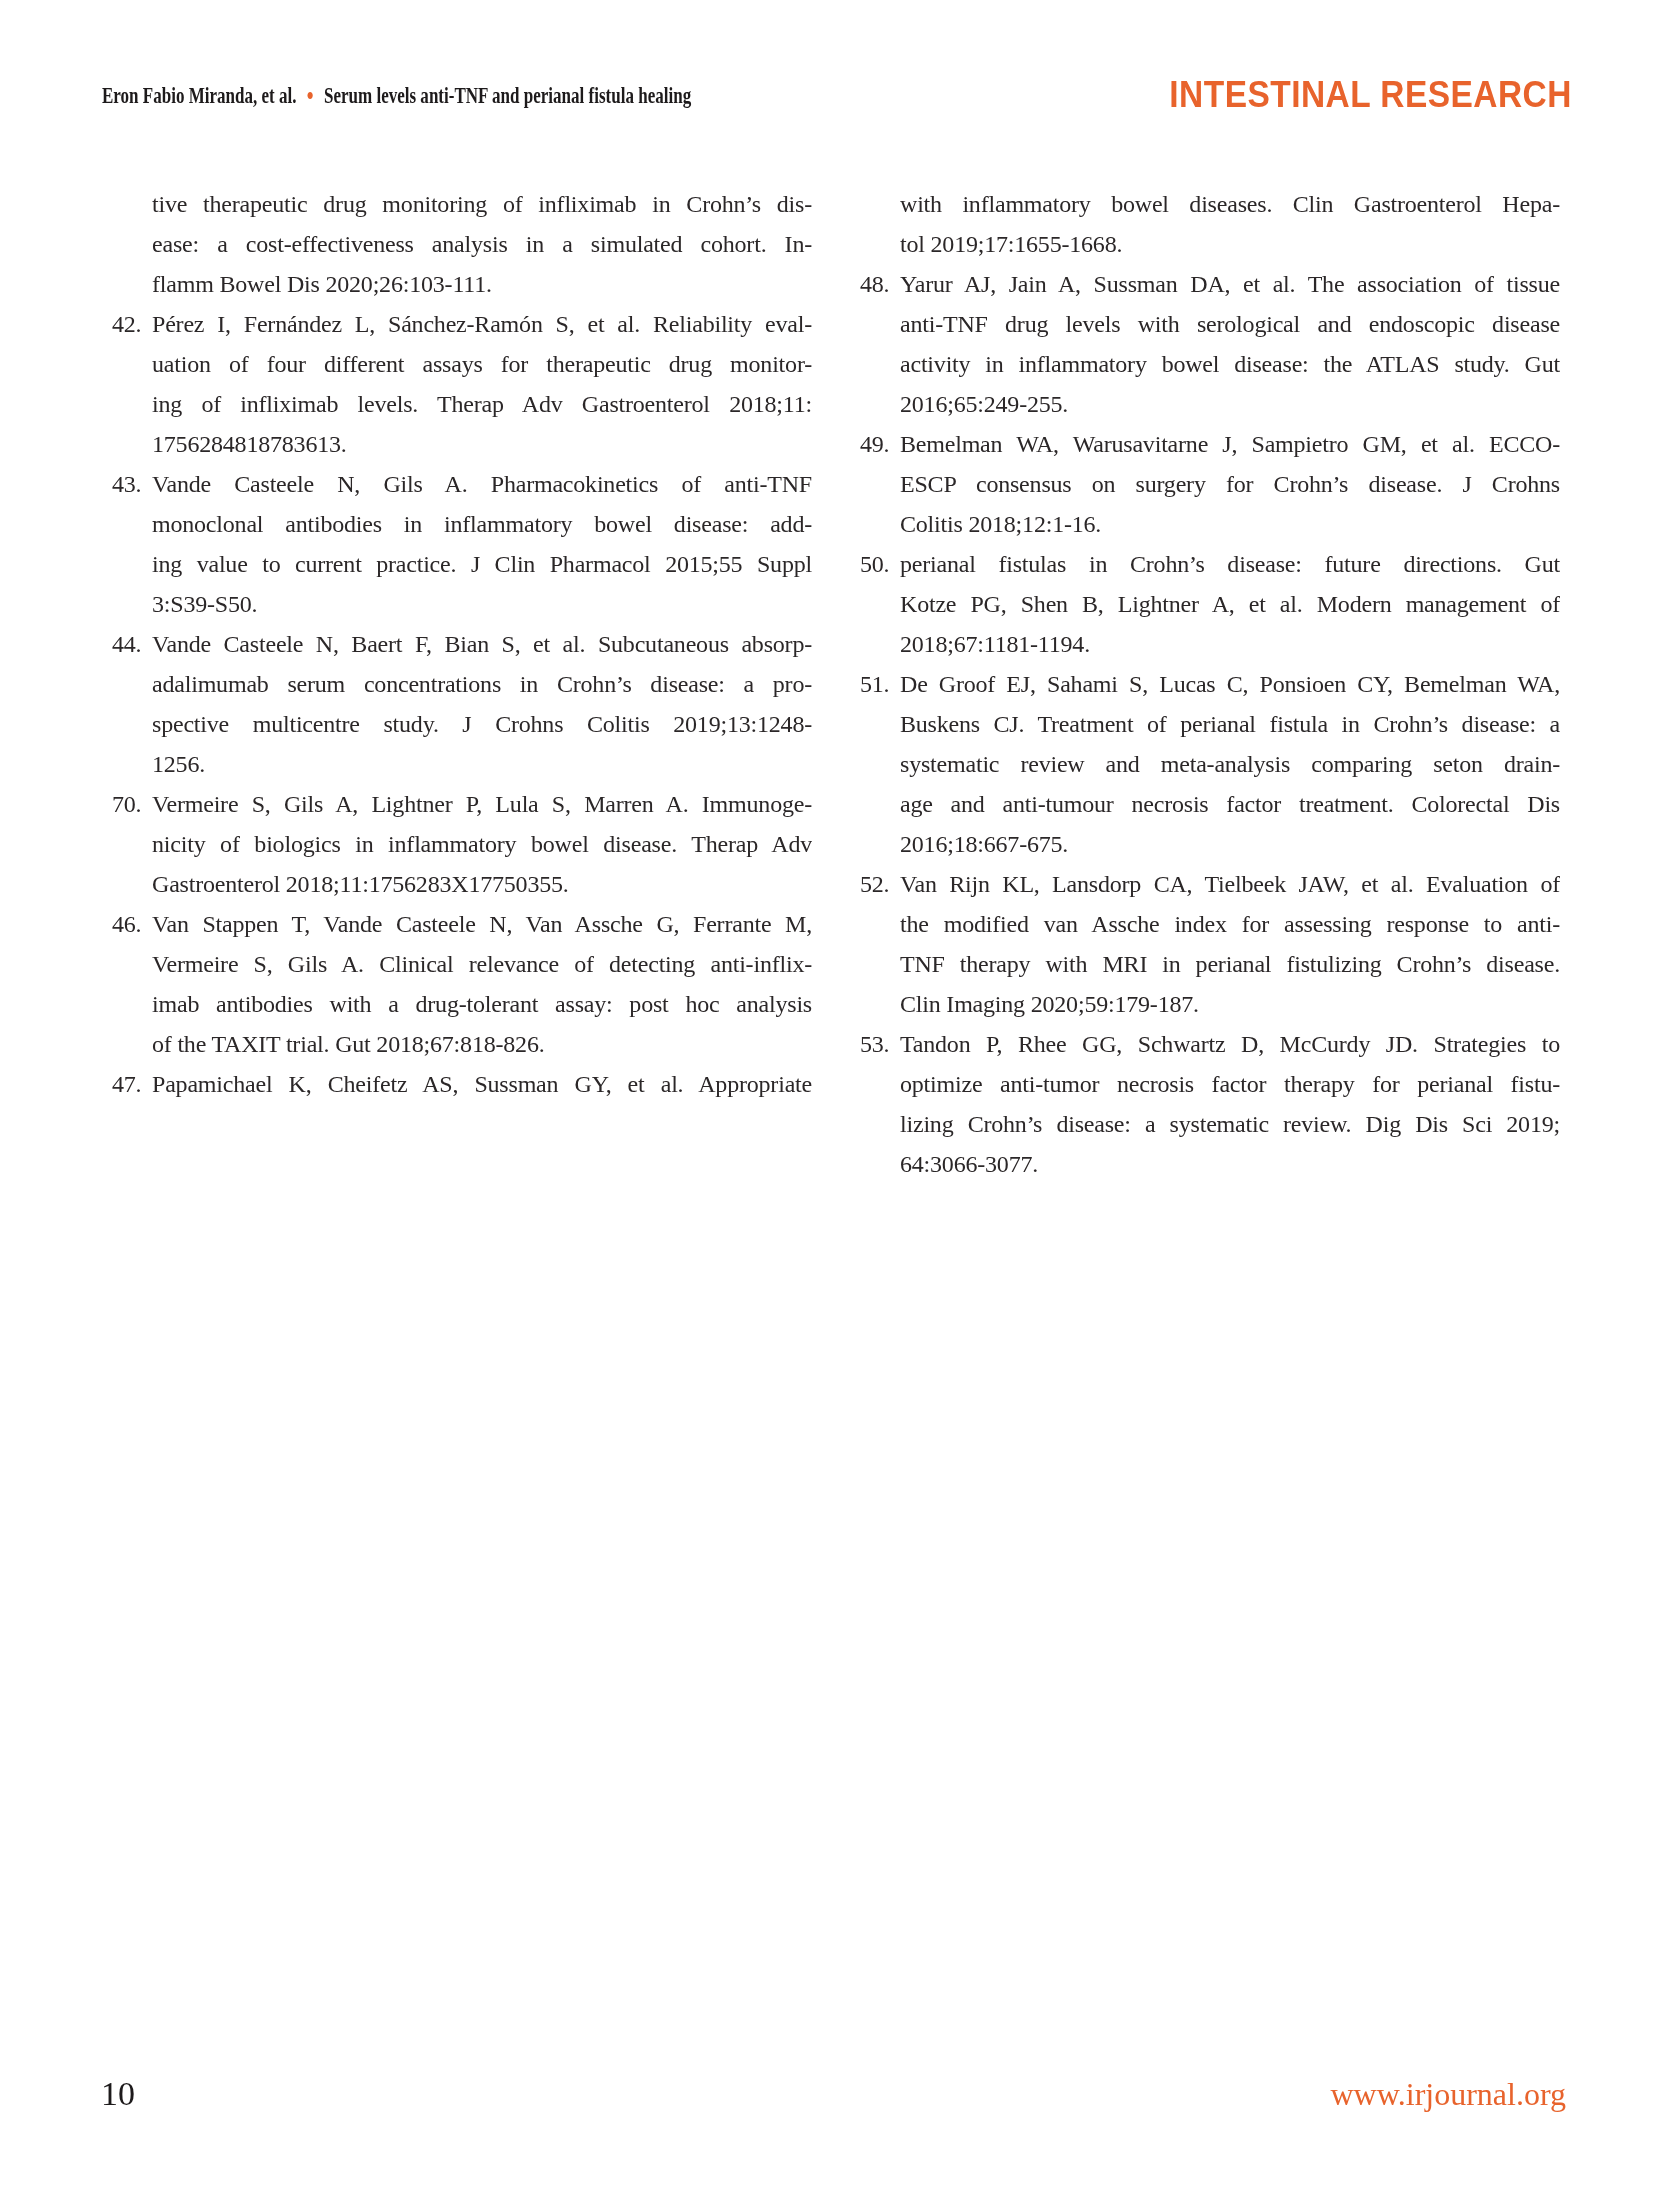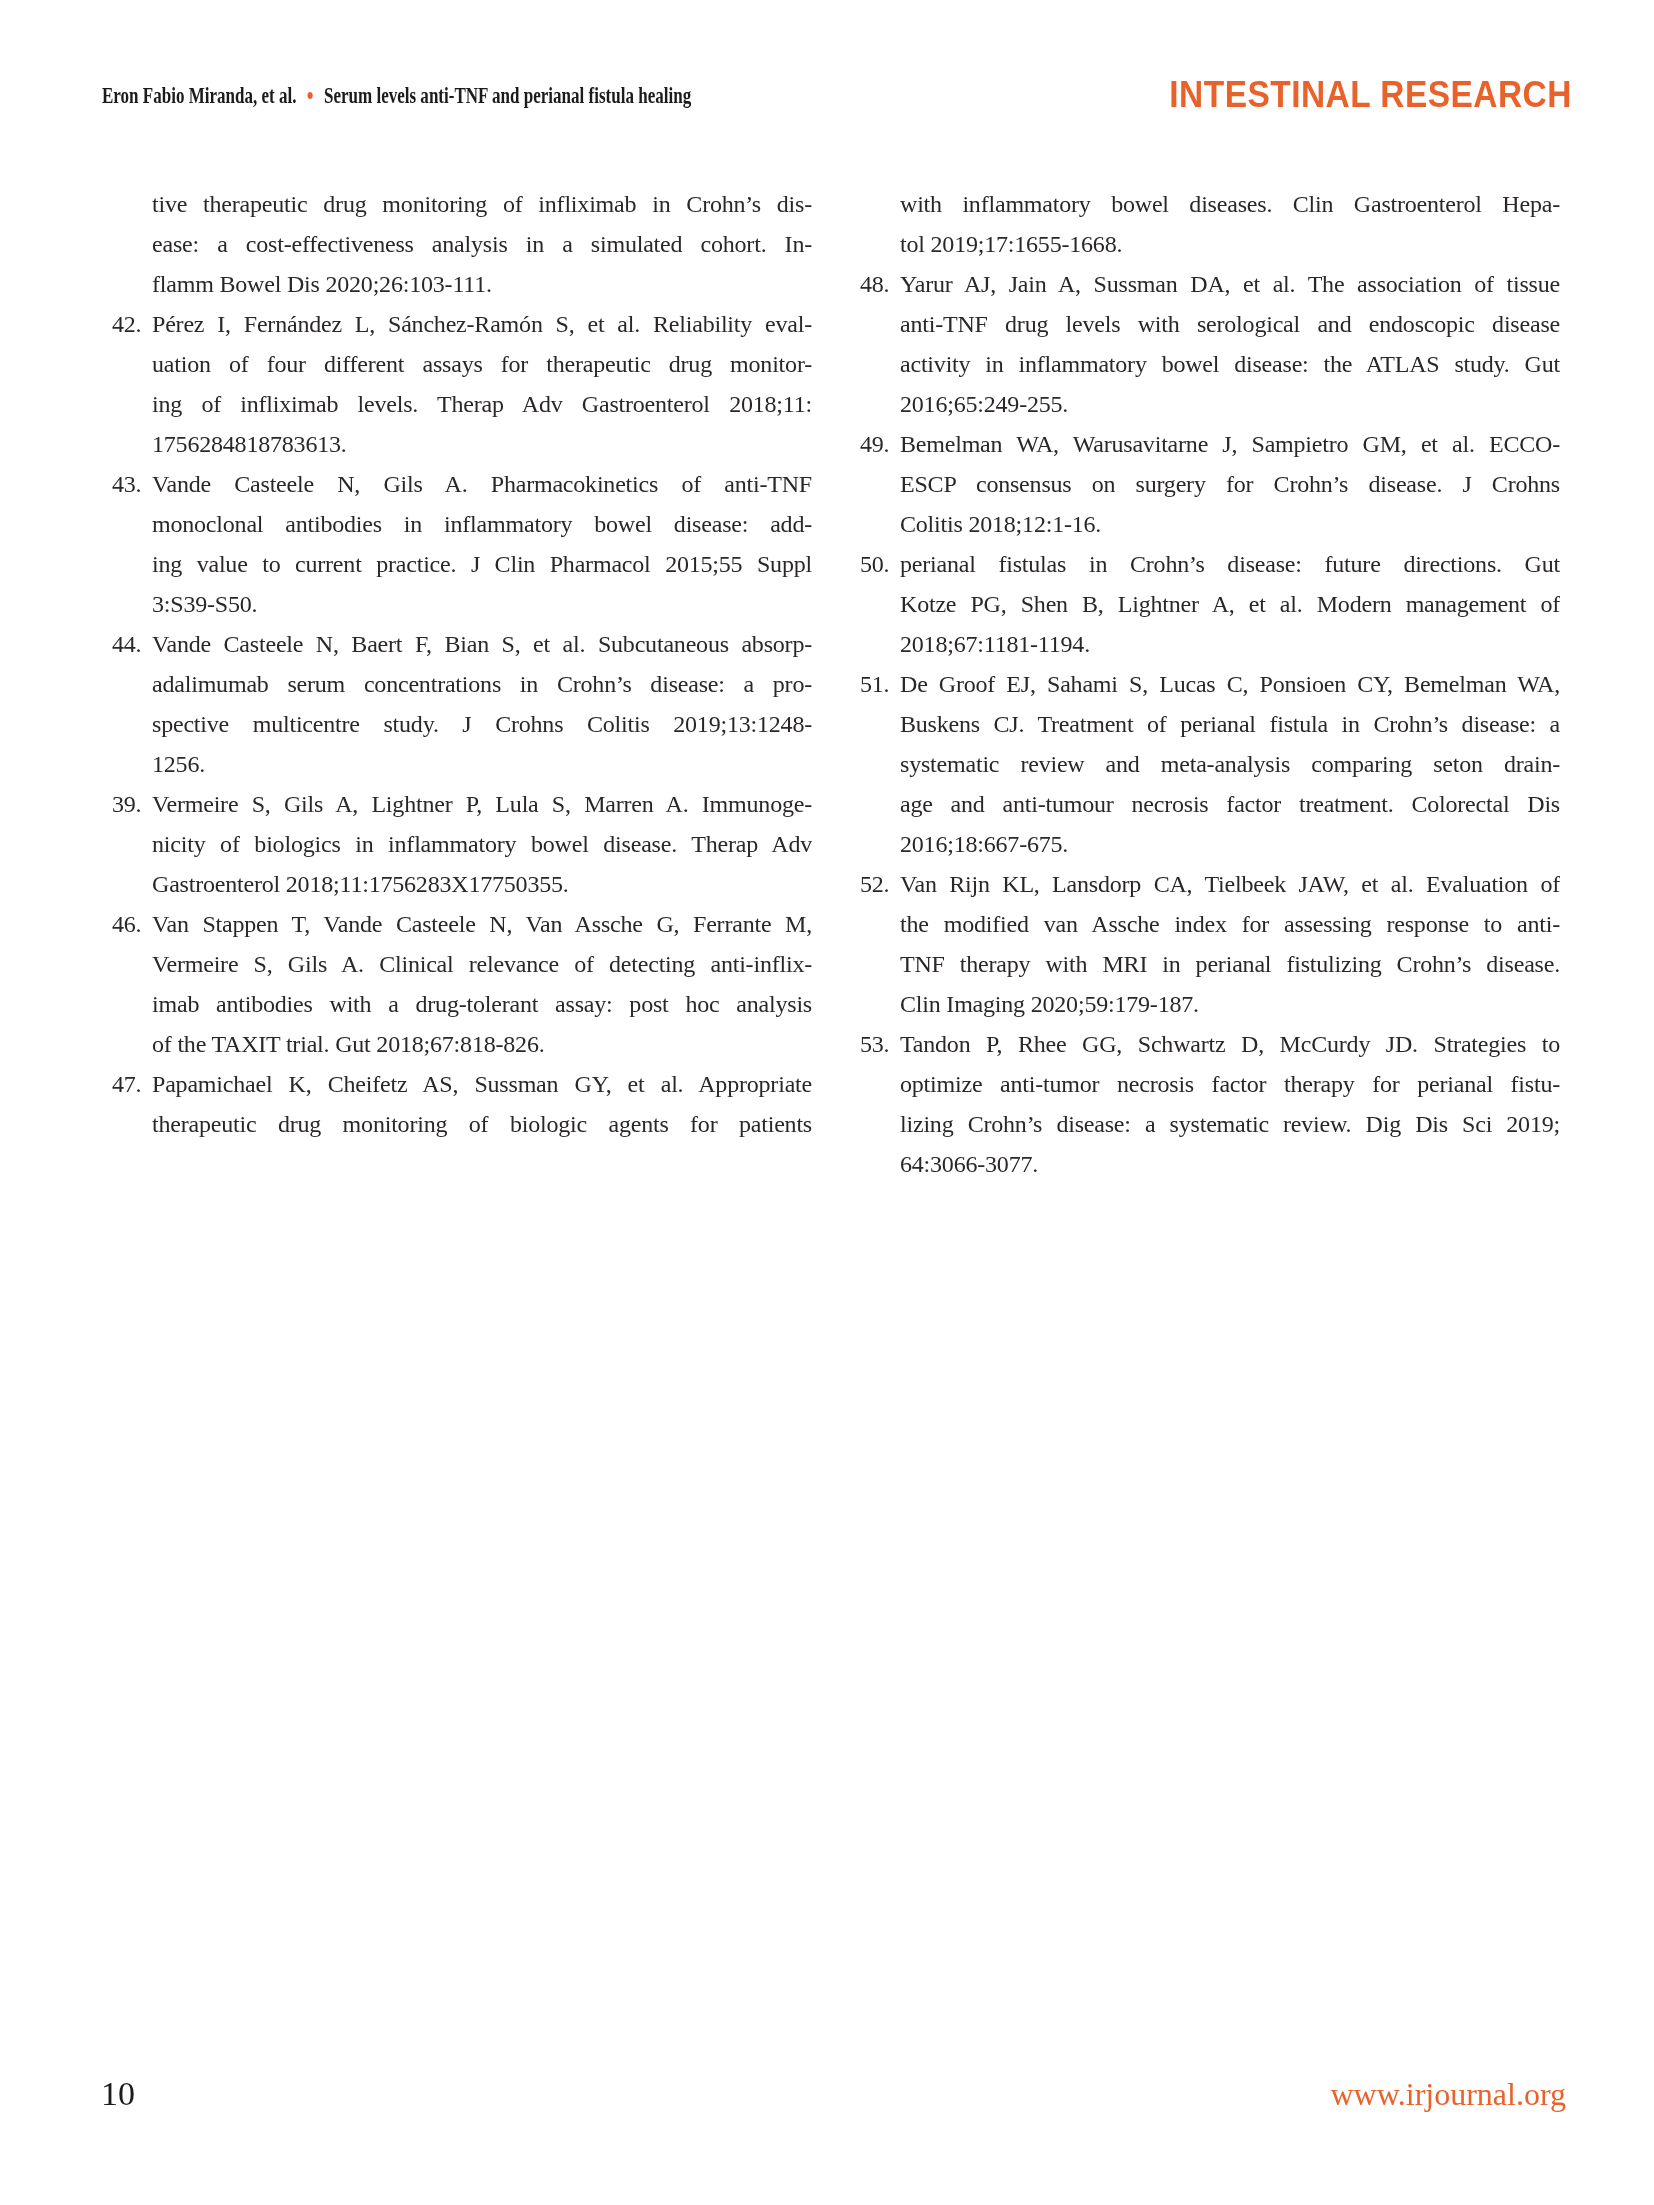--- a/index.html
+++ b/index.html
@@ -156,41 +156,40 @@
         <div class="ref">
           <span class="ref-num">44.</span>
           <div>
             <div class="ref-line">Vande Casteele N, Baert F, Bian S, et al. Subcutaneous absorp-</div>
             <div class="ref-line">adalimumab serum concentrations in Crohn’s disease: a pro-</div>
             <div class="ref-line">spective multicentre study. J Crohns Colitis 2019;13:1248-</div>
             <div class="ref-line last">1256.</div>
           </div>
         </div>
         <div class="ref">
-          <span class="ref-num">39.</span>
+          <span class="ref-num">70.</span>
           <div>
             <div class="ref-line">Vermeire S, Gils A, Lightner P, Lula S, Marren A. Immunoge-</div>
             <div class="ref-line">nicity of biologics in inflammatory bowel disease. Therap Adv</div>
             <div class="ref-line last">Gastroenterol 2018;11:1756283X17750355.</div>
           </div>
         </div>
         <div class="ref">
           <span class="ref-num">46.</span>
           <div>
             <div class="ref-line">Van Stappen T, Vande Casteele N, Van Assche G, Ferrante M,</div>
             <div class="ref-line">Vermeire S, Gils A. Clinical relevance of detecting anti-inflix-</div>
             <div class="ref-line">imab antibodies with a drug-tolerant assay: post hoc analysis</div>
             <div class="ref-line last">of the TAXIT trial. Gut 2018;67:818-826.</div>
           </div>
         </div>
         <div class="ref">
           <span class="ref-num">47.</span>
           <div>
             <div class="ref-line">Papamichael K, Cheifetz AS, Sussman GY, et al. Appropriate</div>
-            <div class="ref-line">therapeutic drug monitoring of biologic agents for patients</div>
           </div>
         </div>
       </div>
     <div class="col">
         <div class="ref">
           <span class="ref-num"></span>
           <div>
             <div class="ref-line">with inflammatory bowel diseases. Clin Gastroenterol Hepa-</div>
             <div class="ref-line last">tol 2019;17:1655-1668.</div>
           </div>

